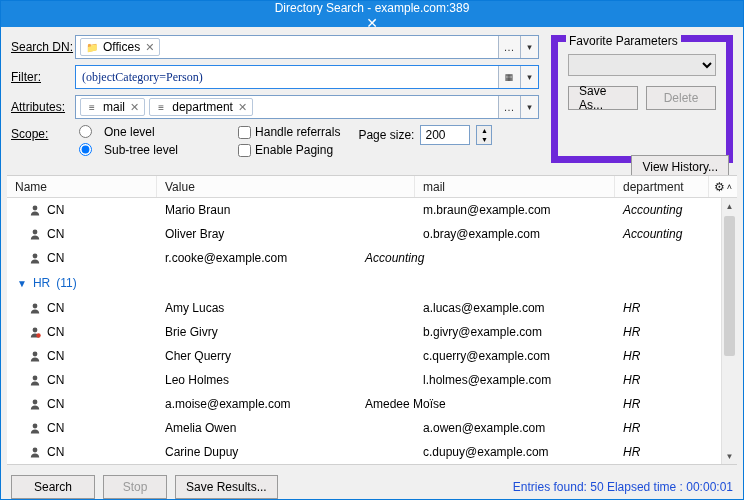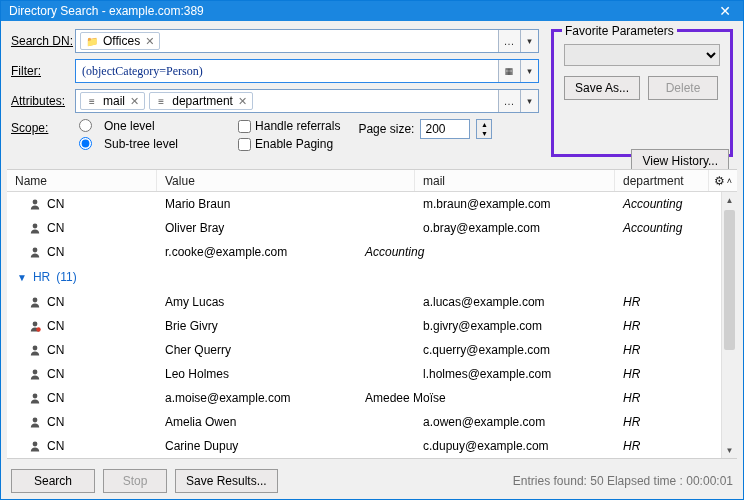--- a/index.html
+++ b/index.html
@@ -1,18 +1,18 @@
 <!DOCTYPE html>
 <html><head>
 <meta charset="utf-8">
 <style>
 * { box-sizing: border-box; margin: 0; padding: 0; font-family: "Segoe UI", Tahoma, sans-serif; font-size: 12px; }
 html, body { width: 744px; height: 500px; overflow: hidden; }
 .window { width: 744px; height: 500px; border: 1px solid #0a7ad9; background: #f0f0f0; display: flex; flex-direction: column; }
-.titlebar { background: #1a86e0; color: #fff; height: 26px; display: flex; align-items: center; padding: 0 8px; font-size: 13px; }
+.titlebar { background: #1a86e0; color: #fff; height: 26px; display: flex; align-items: center; padding: 0 8px; font-size: 13px; flex-direction: column; }
 .titlebar .title { flex: 1; }
 .titlebar .close { width: 20px; text-align: center; cursor: default; font-size: 14px; }
 .body { flex: 1; display: flex; flex-direction: column; }
 .top { display: flex; padding: 8px 10px; gap: 12px; }
 .form-left { flex: 1; }
 .form-left .row { display: flex; align-items: center; margin-bottom: 6px; }
 .form-left .lbl { width: 64px; color: #000; text-decoration: underline; }
 .field-wrap { flex: 1; display: flex; height: 24px; border: 1px solid #7a9fc9; background: #fff; align-items: center; }
 .field-wrap.focus { border-color: #2a86e8; }
 .tag { display: inline-flex; align-items: center; background: #fff; border: 1px solid #b8c8dc; border-radius: 2px; padding: 1px 5px; margin-left: 4px; gap: 5px; font-size: 12px; height: 18px; }
@@ -23,21 +23,21 @@
 .field-drop { width: 18px; height: 22px; border-left: 1px solid #a8b8cc; display: flex; align-items: center; justify-content: center; background: #f6f6f6; font-size: 9px; color:#333;}
 .scope-row { display: flex; align-items: center; }
 .scope-opts { display: flex; flex-direction: column; gap: 4px; margin-left: 4px;}
 .scope-opts label { display: flex; align-items: flex-start; gap: 12px; }
 .chk-col { display: flex; flex-direction: column; gap: 4px; margin-left: 60px;}
 .chk-col label { display: flex; align-items: center; gap: 4px; }
 .page { display: flex; align-items: center; gap: 6px; margin-left: 18px; }
 .page input { width: 50px; height: 20px; border: 1px solid #7a9fc9; padding: 0 4px; }
 .spin { display: flex; flex-direction: column; border: 1px solid #7a9fc9; height:20px;}
 .spin div { width: 14px; height: 9px; background:#eee; font-size:7px; display:flex;align-items:center;justify-content:center;}
-.fav { width: 182px; border: 3px solid #6d28d9; padding: 8px 10px 10px 10px; position: relative; }
+.fav { width: 182px; border: 7px solid #6d28d9; padding: 8px 10px 10px 10px; position: relative; }
 .fav .legend { position: absolute; top: -8px; left: 8px; background: #f0f0f0; padding: 0 3px; font-size: 12px; }
 .fav select { width: 100%; height: 22px; border: 1px solid #a8a8a8; background: #e9e9e9; margin-top: 4px; margin-bottom: 10px; }
 .fav-btns { display: flex; gap: 8px; }
 .btn { height: 24px; border: 1px solid #9a9a9a; background: #eceaea; padding: 0 10px; min-width: 70px; display:inline-flex; align-items:center; justify-content:center; cursor: default;}
 .btn.disabled { color: #9a9a9a; }
 .viewhist { position: absolute; right: 14px; top: 128px; }
 .table { flex: 1; background: #fff; border-top: 1px solid #d0d0d0; border-bottom: 1px solid #d0d0d0; margin: 4px 6px; overflow: hidden; position: relative; }
 .thead { display: flex; align-items: center; height: 22px; border-bottom: 1px solid #d8d8d8; background: #fcfcfc; color: #222; }
 .th { padding: 0 8px; border-right: 1px solid #e8e8e8; height: 100%; display:flex; align-items:center;}
 .th.name { width: 150px; }
@@ -53,21 +53,21 @@
 .td.dept { flex: 1; font-style: italic; }
 .picon { width: 12px; height: 12px; display:inline-block; position:relative;}
 .picon svg { width:12px; height:12px; }
 .grp { padding: 6px 10px; color: #1166cc; font-size: 13px; display:flex; align-items:center; gap:6px;}
 .grp .chev { font-size: 10px; color:#1166cc; }
 .scrollbar { position:absolute; right:0; top:22px; bottom:0; width:16px; background:#f0f0f0; border-left:1px solid #e0e0e0;}
 .sbar-btn { height:16px; background:#f0f0f0; display:flex;align-items:center;justify-content:center;font-size:8px;color:#555;}
 .sbar-thumb { position:absolute; left:2px; right:2px; top:18px; height:140px; background:#cfcfcf; border-radius:2px;}
 .footer { height: 36px; display: flex; align-items: center; padding: 0 10px; gap: 8px; }
 .footer .spacer { flex:1; }
-.status { font-size: 12px; color: #737373; }
+.status { font-size: 12px; color: #1d4ed8; }
 input[type=radio], input[type=checkbox] { margin:0; }
 .mini-icon { font-size:9px; line-height:9px;}
 </style>
 </head>
 <body>
 
 <div class="window">
   <div class="titlebar">
     <span class="title">Directory Search - example.com:389</span>
     <span class="close">✕</span>

